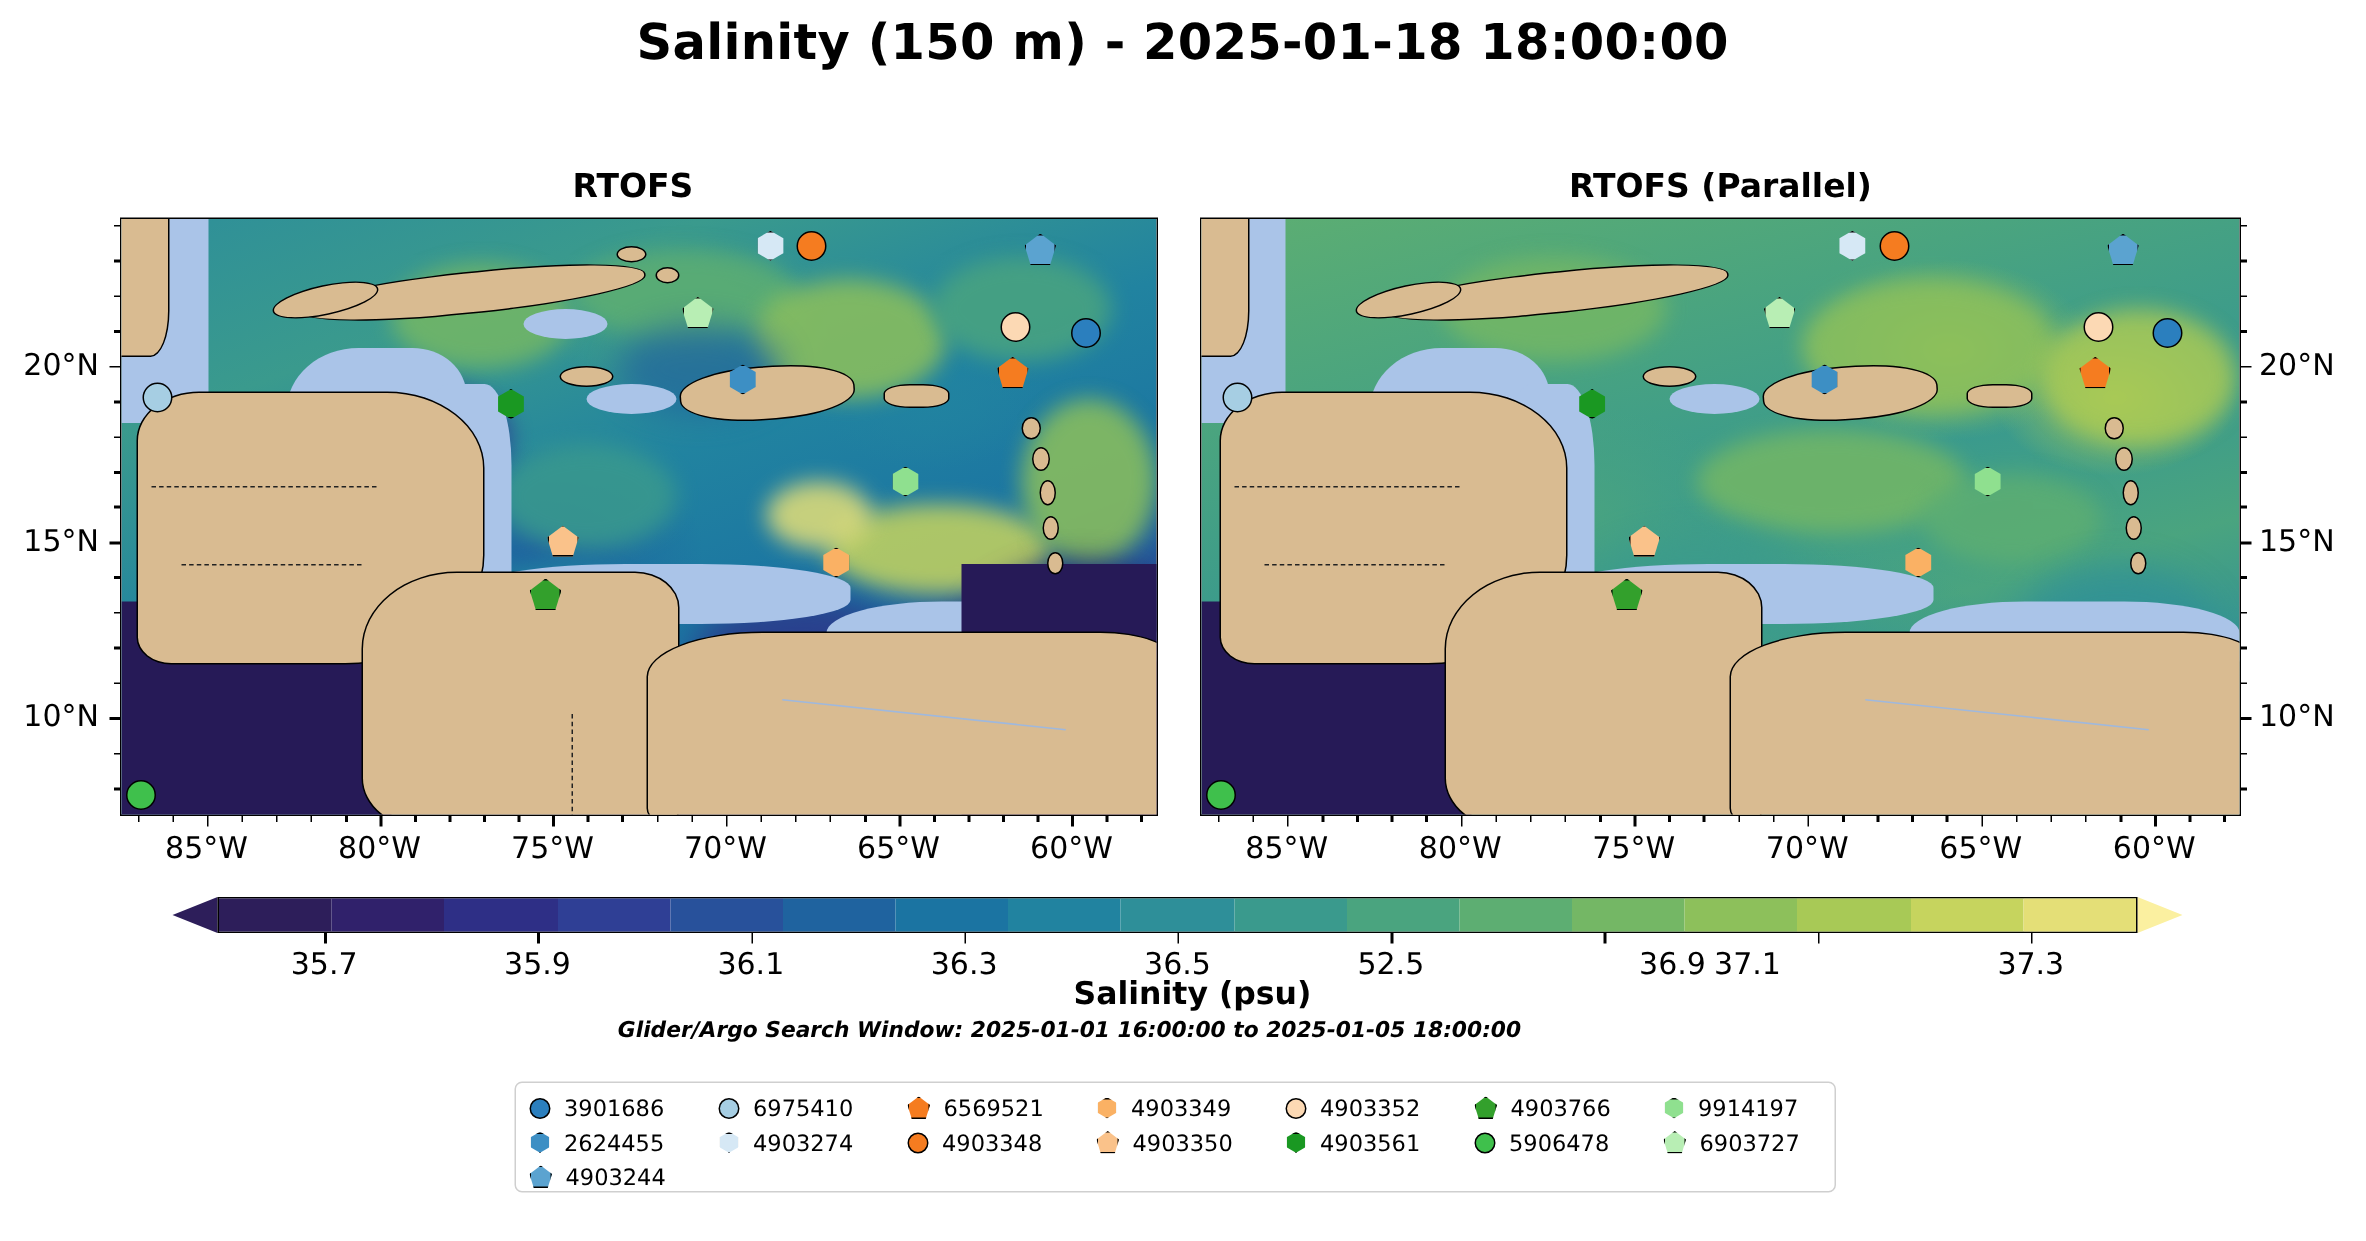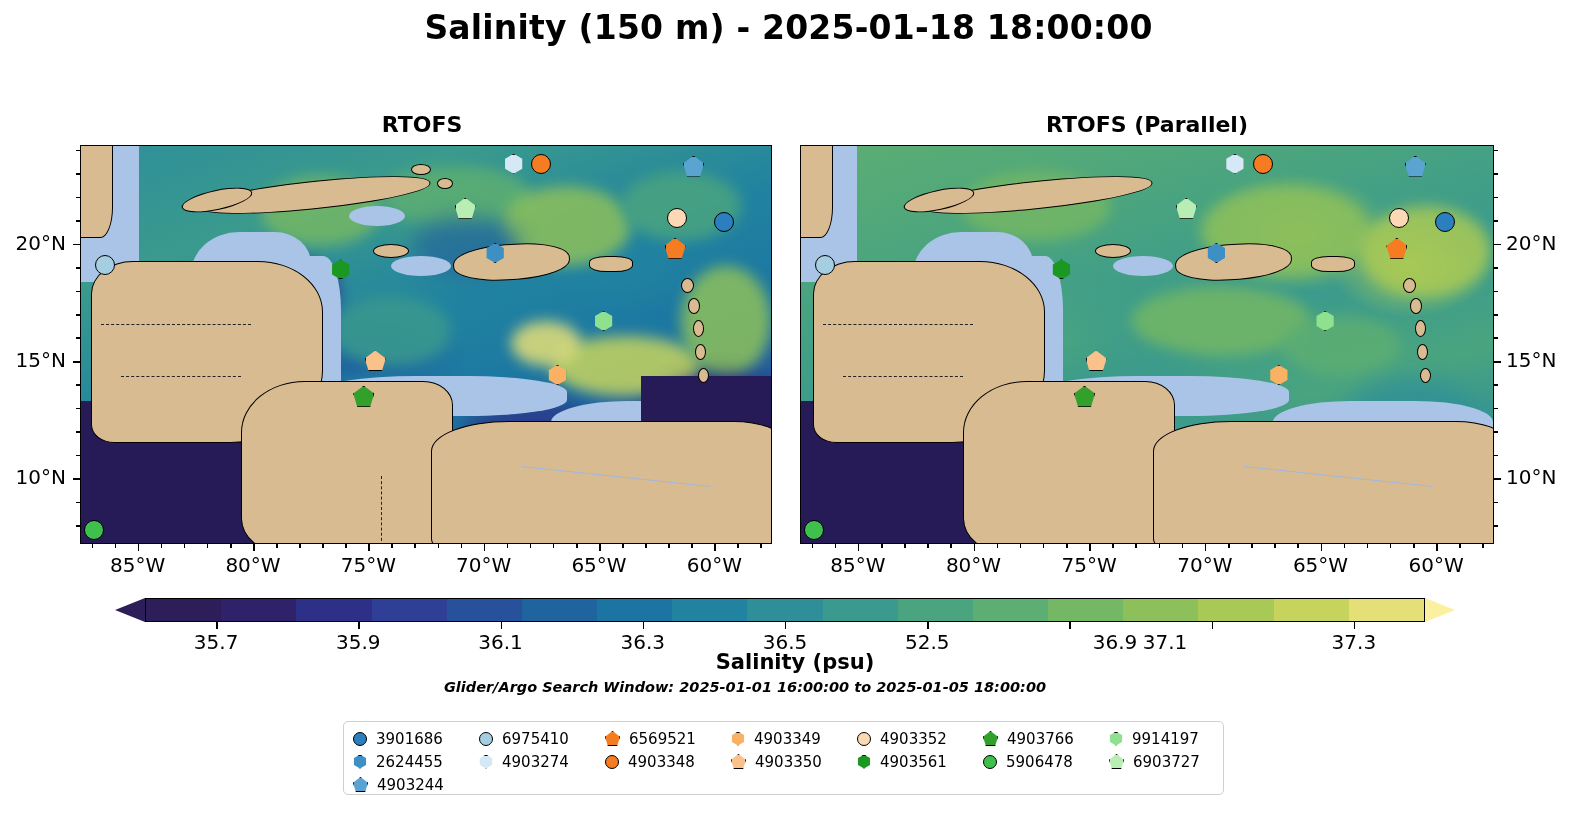--- a/index.html
+++ b/index.html
@@ -46,21 +46,21 @@
   #cbar i{flex:1 1 0;display:block;height:100%;}
   .cb-cap{position:absolute;top:0;width:0;height:0;border-top:12px solid transparent;
           border-bottom:12px solid transparent;}
   #cb-left{left:0;border-right:30px solid #2d1e5a;}
   #cb-right{right:0;border-left:30px solid #fbf0a0;}
   .cbtick{position:absolute;top:622px;width:1.4px;height:7px;background:#000;}
   .cblab{position:absolute;top:630px;font-size:20px;text-align:center;width:110px;}
   #cbtitle{position:absolute;left:0;top:650px;width:1494px;text-align:center;
            font-size:21px;font-weight:bold;margin-left:48px;}
   #cbsub{position:absolute;left:0;top:679px;width:1426px;text-align:center;
-         font-size:14.5px;font-weight:bold;font-style:italic;padding-left:32px;}
+         font-size:14.5px;font-weight:bold;font-style:italic;}
 
   
   #legend{position:absolute;left:343px;top:721px;width:881px;height:74px;
           border:1.3px solid #cfcfcf;border-radius:5px;background:#fff;box-sizing:border-box;}
   #legend-grid{position:absolute;left:9px;top:5px;display:grid;
                grid-template-columns:repeat(7,126px);grid-auto-rows:23px;align-items:center;}
   .lgi{display:flex;align-items:center;gap:9px;}
   .lgt{font-size:15px;color:#000;}
 
   

